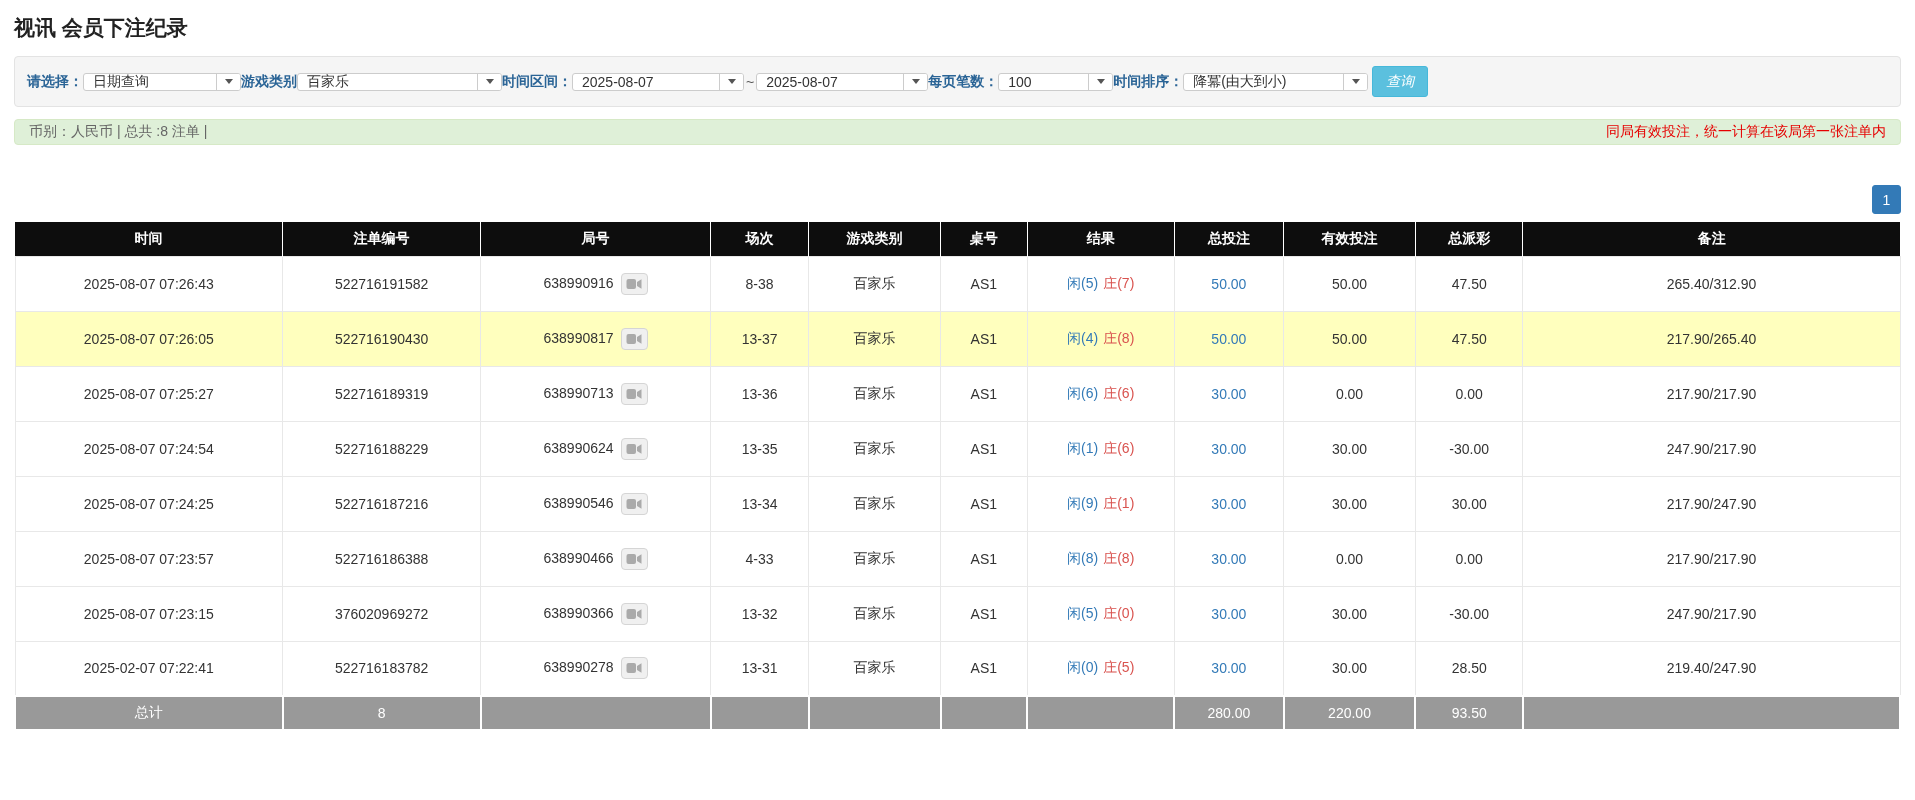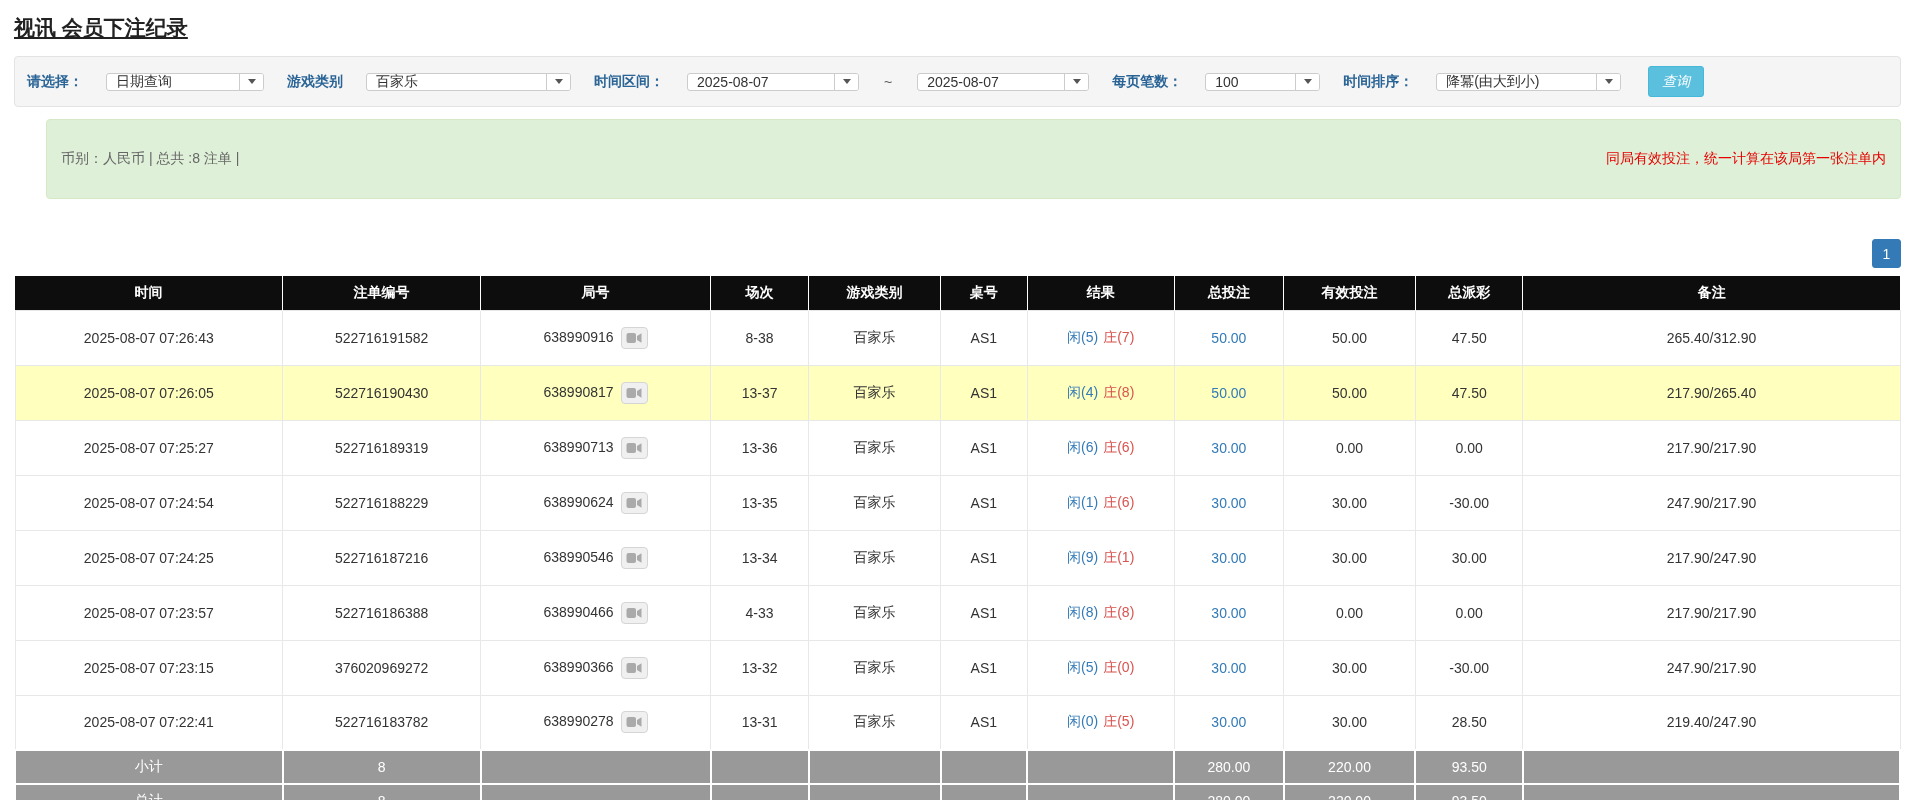--- a/index.html
+++ b/index.html
@@ -7,30 +7,29 @@
   body {
     width: 1915px; min-height: 800px;
     font-family: "Liberation Sans", "DejaVu Sans", sans-serif;
     color: #333; font-size: 14px;
   }
   .page { padding: 8px 14px 20px 14px; }
 
   .page-title {
     font-size: 21px; font-weight: 600; color: #222;
     margin: 6px 0 14px 0;
-    text-decoration: underline;
   }
 
   
   .filter-bar {
     background: #f5f5f5;
     border: 1px solid #e3e3e3;
     border-radius: 4px;
     padding: 9px 12px;
-    display: flex; align-items: center; gap: 23px;
+    display: flex; align-items: center; gap: 0;
     min-height: 50px;
   }
   .filter-label { color: #2a6496; font-weight: bold; font-size: 14px; white-space: nowrap; }
   .combo {
     display: inline-flex; align-items: stretch;
     background: #fff; border: 1px solid #ccc; border-radius: 3px;
     height: 18px; overflow: hidden;
   }
   .combo-text {
     display: flex; align-items: center;
@@ -52,24 +51,23 @@
     border-radius: 3px; height: 31px; padding: 0 13px;
     font-size: 14px; cursor: pointer; margin-left: 4px;
     font-family: inherit;
     font-style: italic;
   }
 
   
   .summary-bar {
     margin-top: 12px;
     background: #dff0d8; border: 1px solid #d6e9c6; border-radius: 4px;
-    padding: 30px 14px;
+    padding: 3px 14px;
     display: flex; justify-content: space-between; align-items: flex-start;
     font-size: 14px;
-    margin-left: 32px;
   }
   .summary-left { color: #666; }
   .summary-right { color: #e60000; }
 
   
   .pagination-row { display: flex; justify-content: flex-end; margin: 40px 0 8px 0; }
   .page-btn {
     min-width: 29px; height: 29px;
     background: #337ab7; border: 1px solid #337ab7; border-radius: 3px;
     color: #fff; font-size: 14px;
@@ -353,21 +351,21 @@
     <td>AS1</td>
     <td>
       <span class="result-player">闲(5)</span><span class="result-banker">庄(0)</span>
     </td>
     <td><a class="bet-link">30.00</a></td>
     <td>30.00</td>
     <td class="neg">-30.00</td>
     <td>247.90/217.90</td>
   </tr>
         <tr>
-    <td>2025-08-07 07:22:41</td>
+    <td>2025-02-07 07:22:41</td>
     <td>522716183782</td>
     <td>
       <span>638990278</span><span class="video-btn">
               <svg width="16" height="12" viewBox="0 0 16 12">
                 <rect x="0.5" y="1" width="9.5" height="10" rx="2" fill="#aaa"></rect>
                 <path d="M11 4 L15.5 1.2 V10.8 L11 8 Z" fill="#aaa"></path>
               </svg>
             </span>
     </td>
     <td>13-31</td>
@@ -376,33 +374,20 @@
     <td>
       <span class="result-player">闲(0)</span><span class="result-banker">庄(5)</span>
     </td>
     <td><a class="bet-link">30.00</a></td>
     <td>30.00</td>
     <td>28.50</td>
     <td>219.40/247.90</td>
   </tr>
       </tbody>
     <tfoot>
-      <tr>
-        <td>小计</td>
-        <td>8</td>
-        <td></td>
-        <td></td>
-        <td></td>
-        <td></td>
-        <td></td>
-        <td>280.00</td>
-        <td>220.00</td>
-        <td>93.50</td>
-        <td></td>
-      </tr>
       <tr>
         <td>总计</td>
         <td>8</td>
         <td></td>
         <td></td>
         <td></td>
         <td></td>
         <td></td>
         <td>280.00</td>
         <td>220.00</td>

